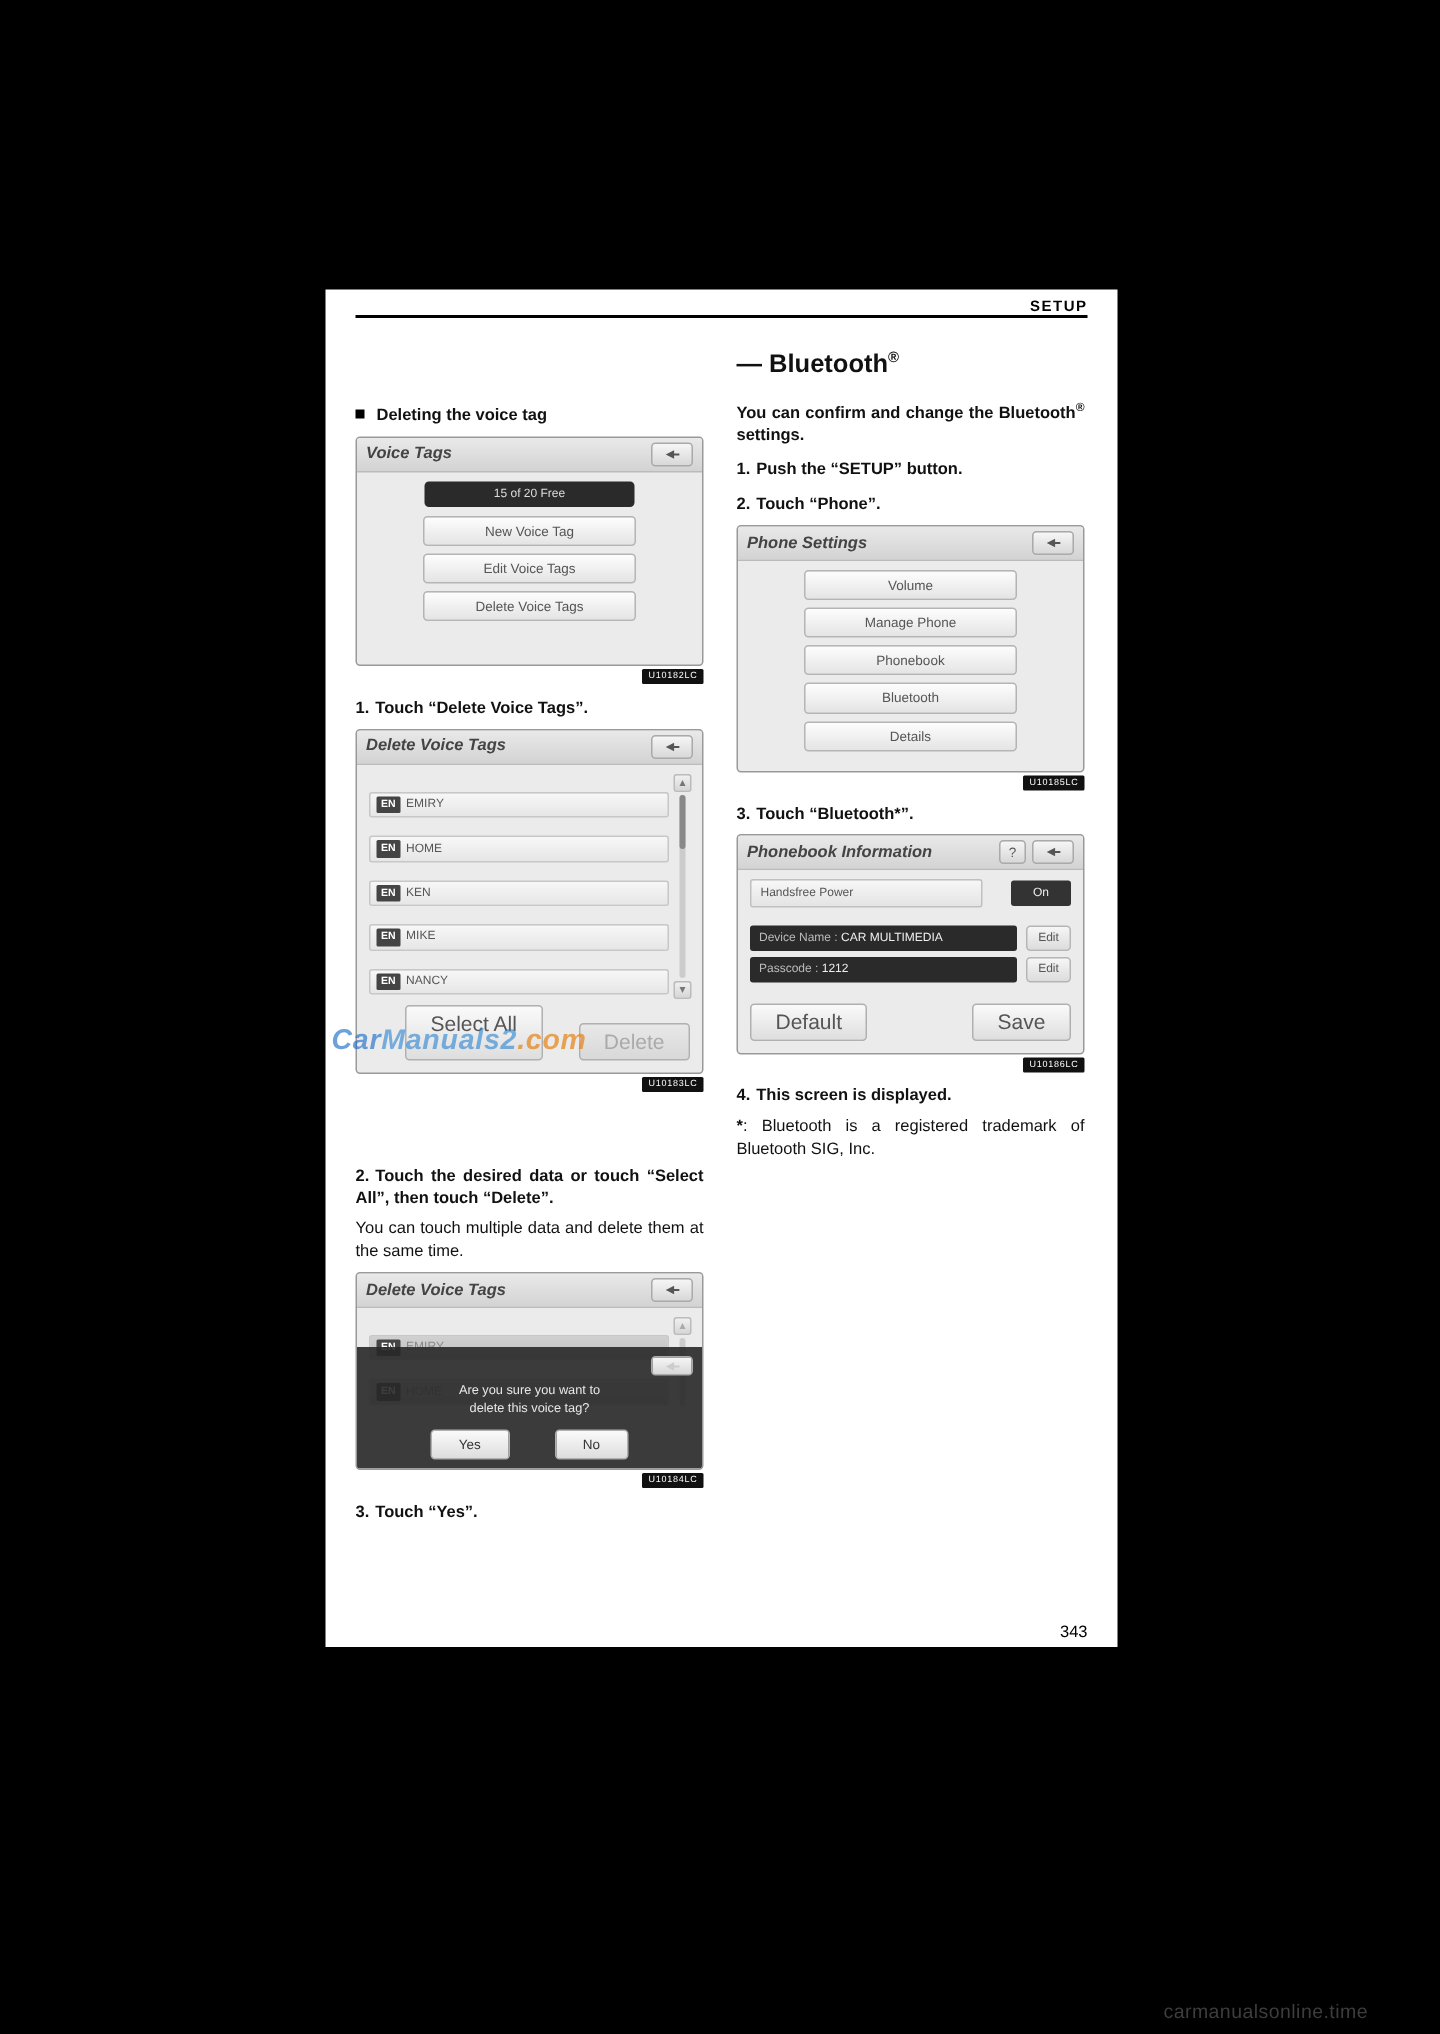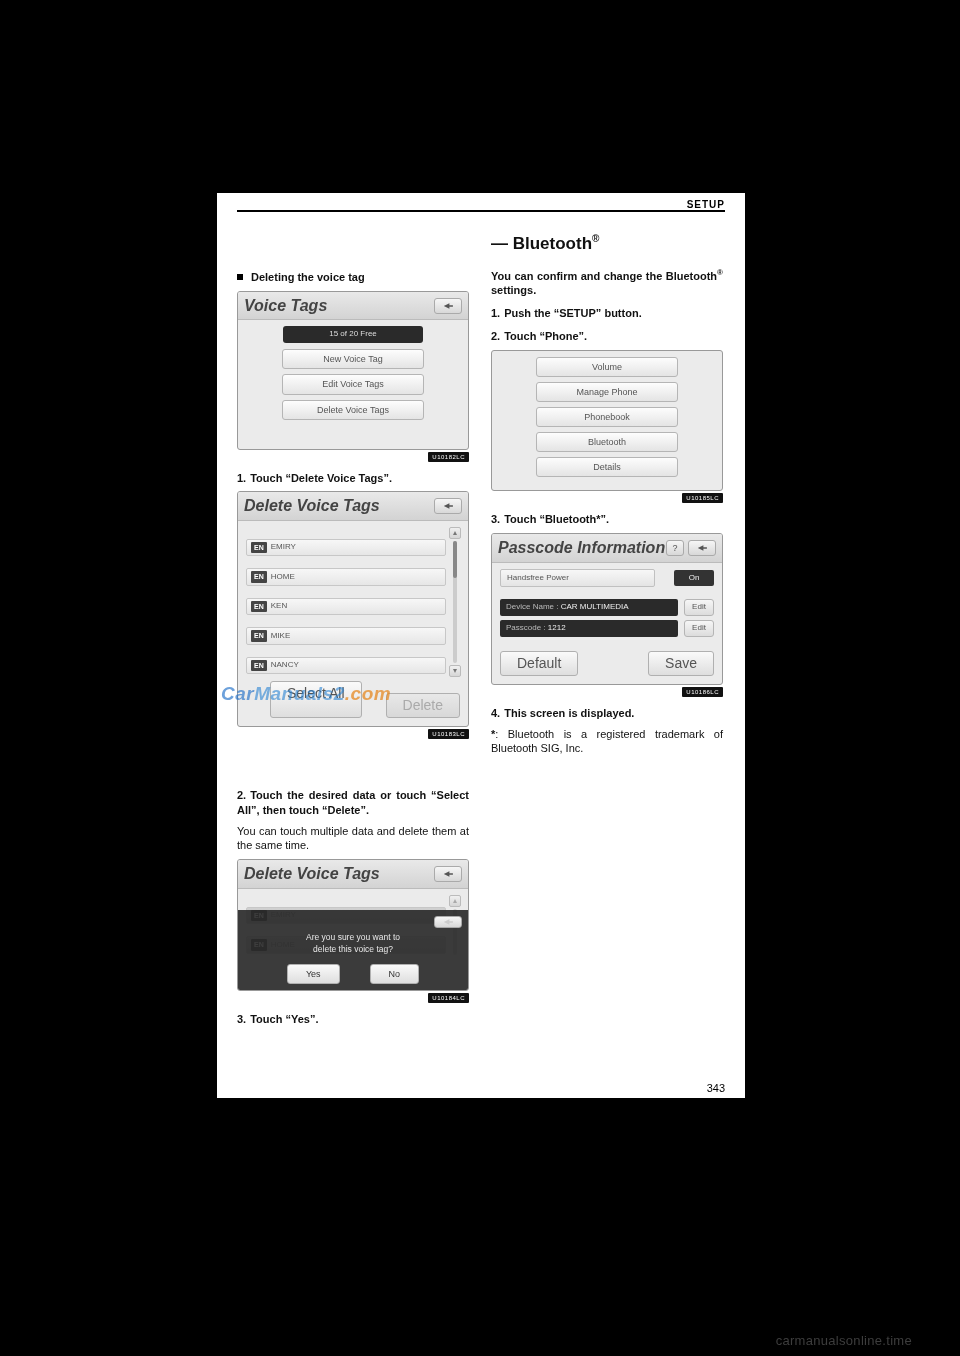--- a/index.html
+++ b/index.html
@@ -115,21 +115,21 @@
   }
   .screen-titlebar {
     display: flex;
     align-items: center;
     justify-content: space-between;
     background: linear-gradient(#e9e9e9, #d3d3d3);
     border-bottom: 1px solid #bbb;
     padding: 3px 6px;
   }
   .screen-title {
-    font-size: 16px;
+    font-size: 11px;
     font-weight: bold;
     font-style: italic;
     color: #444;
   }
   .back-btn {
     width: 26px; height: 14px;
     background: linear-gradient(#f6f6f6,#d8d8d8);
     border: 1px solid #aaa;
     border-radius: 3px;
     display: flex;
@@ -544,39 +544,47 @@
 
         <div class="step">
           <span class="num">1.</span><span>Push the “SETUP” button.</span>
         </div>
         <div class="step">
           <span class="num">2.</span><span>Touch “Phone”.</span>
         </div>
 
         <div class="fig">
           <div class="screen">
+            <div class="screen-titlebar">
+              <span class="screen-title">Phone Settings</span>
+              <span class="back-btn">
+                <svg viewBox="0 0 20 10">
+                    <path d="M12 1 L4 5 L12 9 L12 6 L17 6 L17 4 L12 4 Z" fill="#555"></path>
+                  </svg>
+              </span>
+            </div>
             <div class="screen-body">
               <div class="pill-btn">Volume</div>
               <div class="pill-btn">Manage Phone</div>
               <div class="pill-btn">Phonebook</div>
               <div class="pill-btn">Bluetooth</div>
               <div class="pill-btn">Details</div>
             </div>
           </div>
           <div class="fig-code"><span class="fig-code-box">U10185LC</span></div>
         </div>
 
         <div class="step">
           <span class="num">3.</span><span>Touch “Bluetooth*”.</span>
         </div>
 
         <div class="fig fig-relative">
           <div class="screen" style="position:relative;">
             <div class="screen-titlebar">
-              <span class="screen-title">Passcode Information</span>
+              <span class="screen-title">Phonebook Information</span>
               <span class="titlebar-right">
                 <span class="help-btn">?</span>
                 <span class="back-btn">
                   <svg viewBox="0 0 20 10">
                       <path d="M12 1 L4 5 L12 9 L12 6 L17 6 L17 4 L12 4 Z" fill="#555"></path>
                     </svg>
                 </span>
               </span>
             </div>
             <div class="screen-body">

